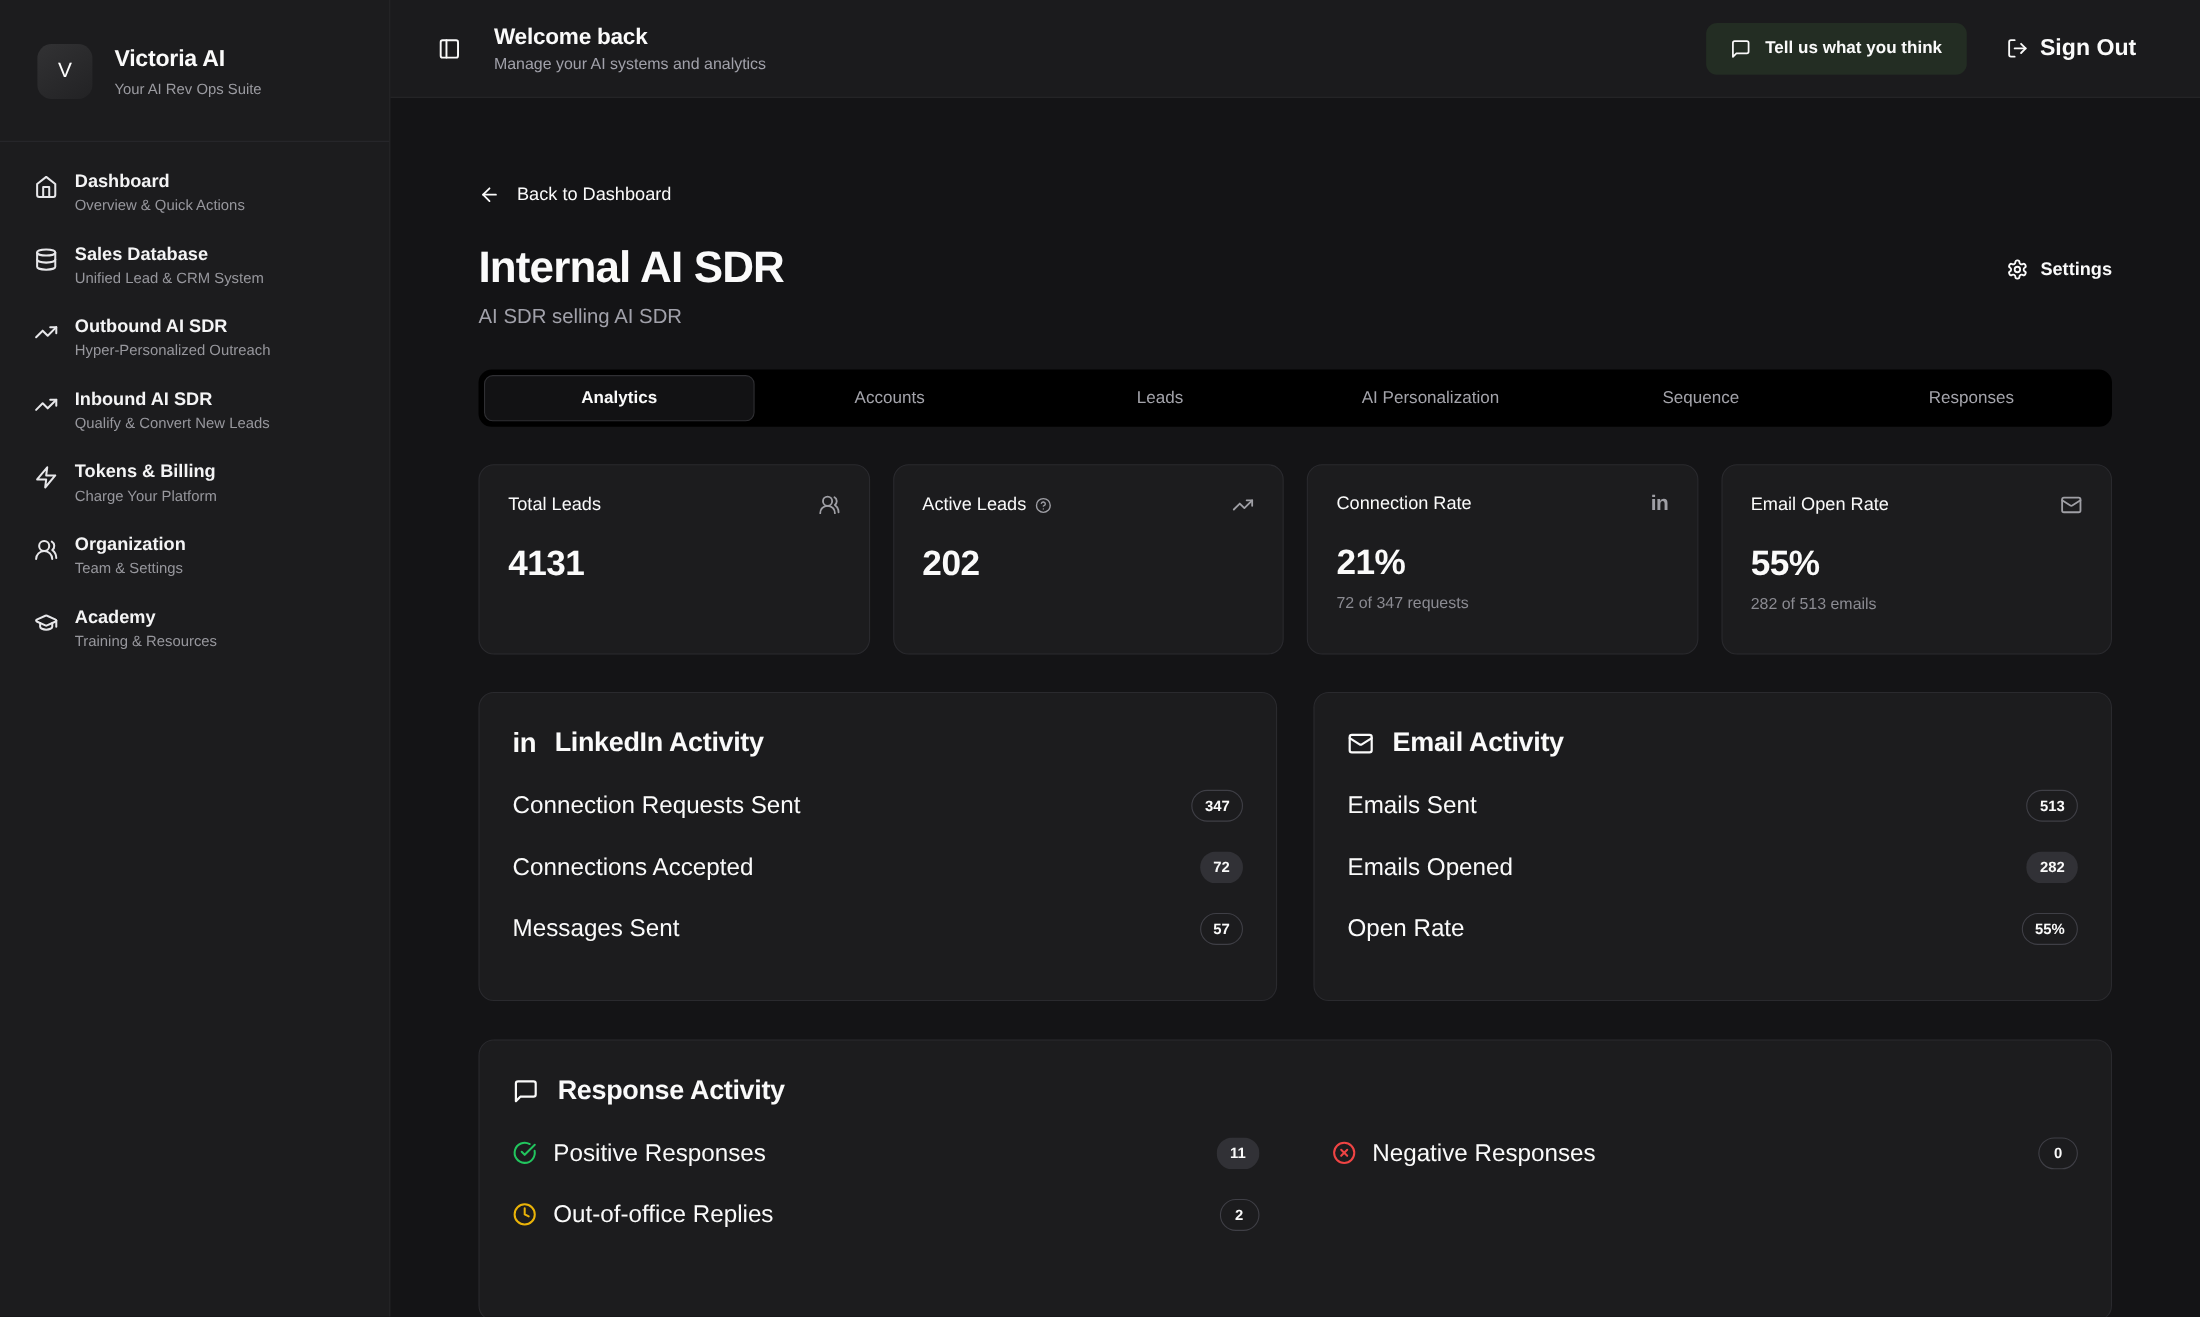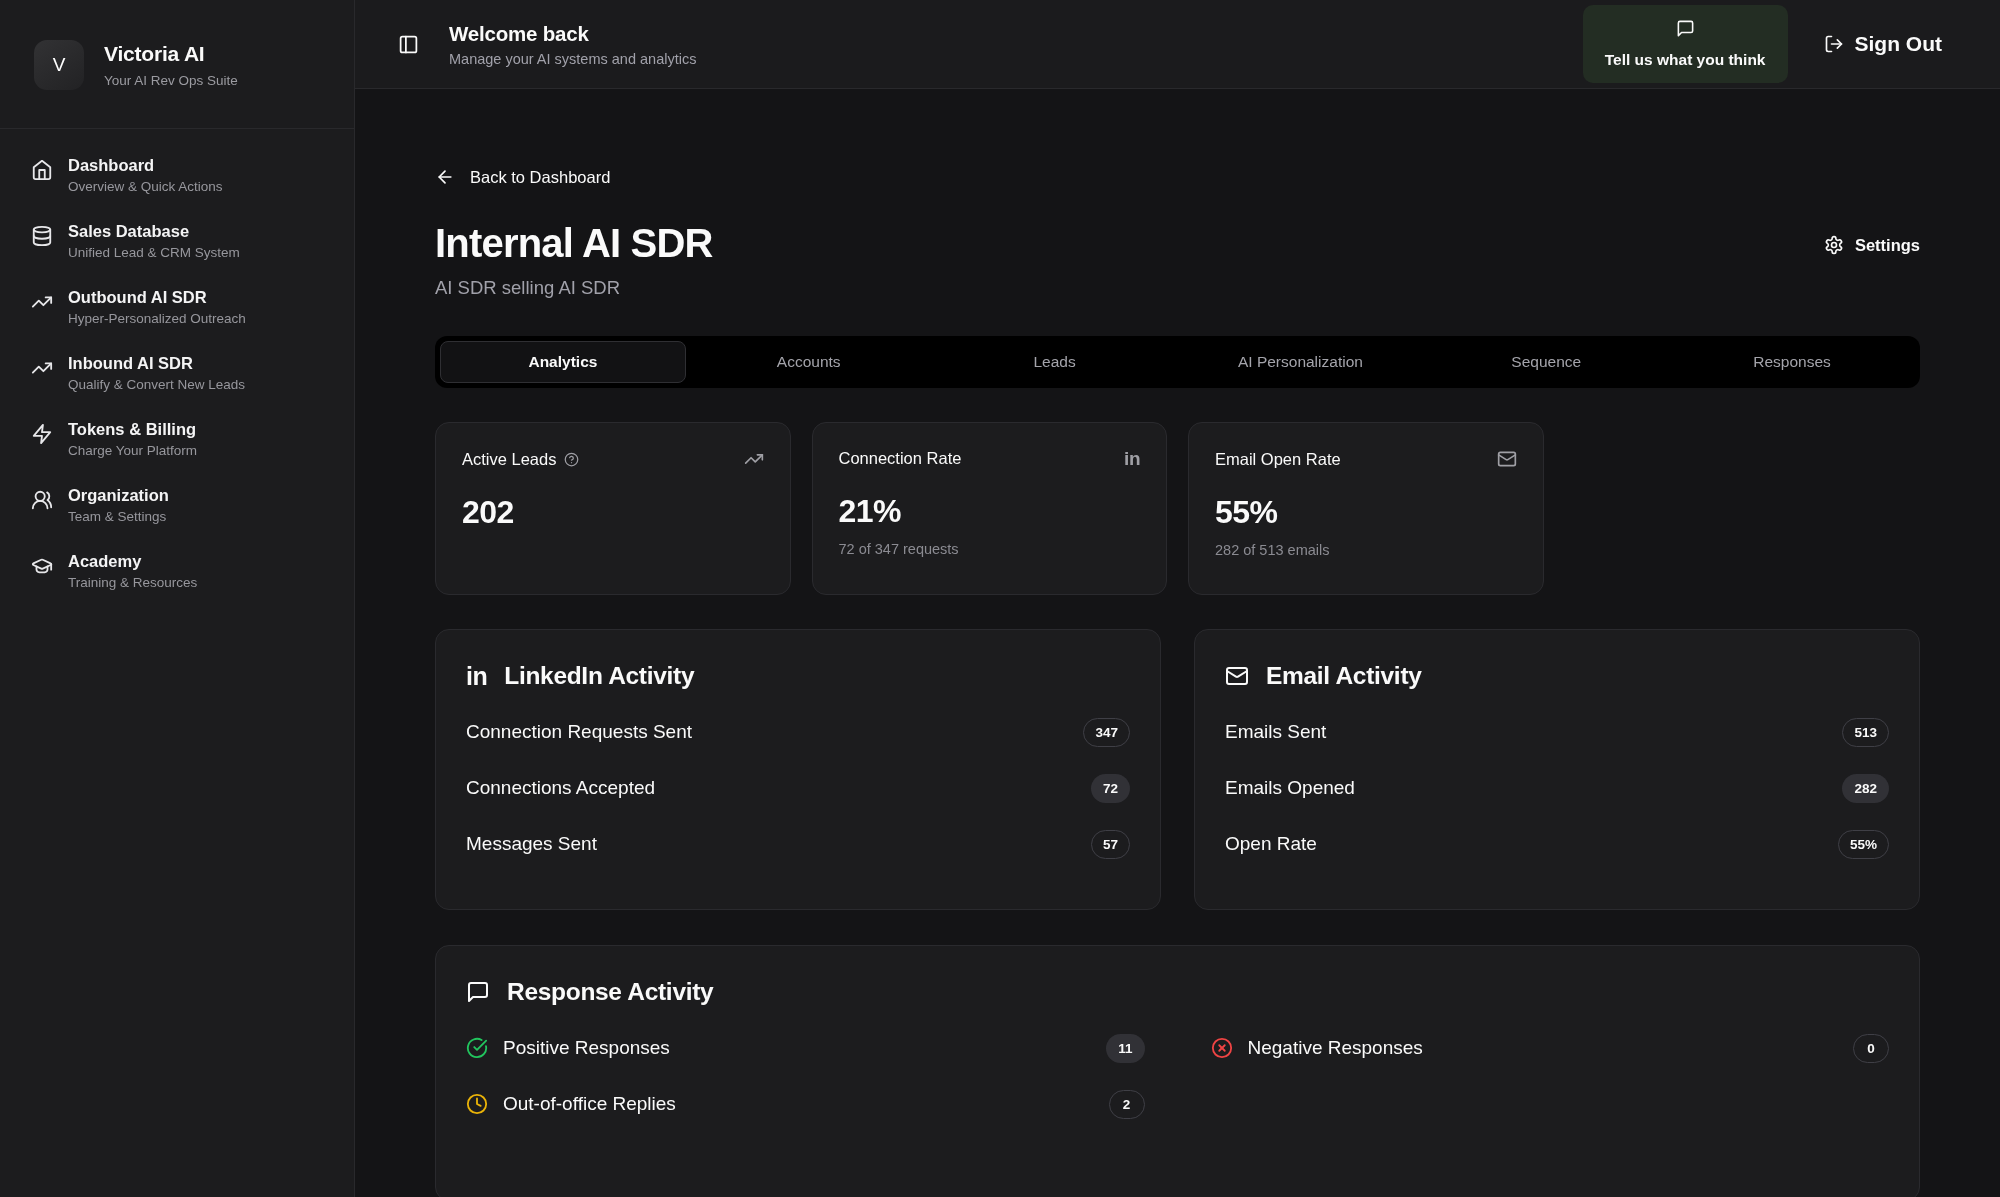--- a/index.html
+++ b/index.html
@@ -28,21 +28,21 @@
   .nav-sub { font-size:13.5px; color:#97979d; margin-top:4px; }
 
   
   .main { flex:1; display:flex; flex-direction:column; min-width:0; }
   .topbar { height:89px; flex-shrink:0; background:#1b1b1d; border-bottom:1px solid #29292c; display:flex; align-items:center; padding:0 58px 0 36px; }
   .panel-btn { width:34px; height:34px; display:flex; align-items:center; justify-content:center; background:none; border:none; color:#fafafa; cursor:pointer; margin-right:24px; }
   .panel-btn .icon { width:21px; height:21px; }
   .topbar-title { font-size:20.5px; font-weight:700; letter-spacing:-0.2px; }
   .topbar-sub { font-size:14.5px; color:#a1a1aa; margin-top:5px; }
   .topbar-actions { margin-left:auto; display:flex; align-items:center; gap:36px; }
-  .feedback-btn { display:flex; align-items:center; gap:13px; background:#232d23; border:none; border-radius:10px; padding:14px 22px; color:#fafafa; font-size:15.5px; font-weight:600; font-family:inherit; cursor:pointer;flex-direction:column; }
+  .feedback-btn { display:flex; align-items:center; gap:13px; background:#232d23; border:none; border-radius:10px; padding:14px 22px; color:#fafafa; font-size:15.5px; font-weight:600; font-family:inherit; cursor:pointer; }
   .feedback-btn .icon { width:19px; height:19px; }
   .ghost-btn { display:flex; align-items:center; gap:11px; background:none; border:none; color:#fafafa; font-size:21px; font-weight:600; font-family:inherit; cursor:pointer; }
   .ghost-btn .icon { width:20px; height:20px; }
 
   .content { flex:1; background:#141416; padding:78px 80px 0; overflow:hidden; }
   .back-link { display:flex; align-items:center; gap:15px; font-size:16.5px; font-weight:500; color:#fafafa; cursor:pointer; width:max-content; }
   .back-link .icon { width:20px; height:20px; }
   .title-row { display:flex; justify-content:space-between; align-items:flex-start; margin-top:34px; }
   .page-title { font-size:40px; font-weight:700; letter-spacing:-0.8px; }
   .page-sub { font-size:18.5px; color:#a1a1aa; margin-top:11px; }
@@ -66,21 +66,21 @@
   .in-glyph { font-weight:700; font-size:19px; line-height:1; letter-spacing:-0.5px; }
 
   
   .activity-grid { margin-top:34px; display:grid; grid-template-columns:1fr 1fr; gap:33px; }
   .activity-card { height:281px; background:#1c1c1e; border:1px solid #2a2a2e; border-radius:14px; padding:32px 30px; }
   .activity-head { display:flex; align-items:center; gap:17px; margin-bottom:14px; }
   .activity-head .icon { width:24px; height:24px; color:#fafafa; }
   .activity-head .in-glyph { font-size:25px; }
   .activity-title { font-size:24.5px; font-weight:700; letter-spacing:-0.3px; }
   .activity-row { display:flex; justify-content:space-between; align-items:center; height:56px; }
-  .row-label { font-size:19px; }
+  .row-label { font-size:22px; }
   .badge { border-radius:999px; font-size:13.5px; font-weight:600; padding:6px 11px; min-width:36px; text-align:center; }
   .badge.outline { border:1px solid #3f3f46; background:transparent; }
   .badge.filled { border:1px solid transparent; background:#313136; }
 
   
   .response-card { margin-top:35px; height:256px; background:#1c1c1e; border:1px solid #2a2a2e; border-radius:14px; padding:32px 30px; }
   .response-rows { display:grid; grid-template-columns:1fr 1fr; column-gap:66px; margin-top:14px; }
   .response-row { display:flex; align-items:center; height:56px; }
   .response-row .icon { width:22px; height:22px; }
   .response-row .row-label { margin-left:15px; }
@@ -257,20 +257,33 @@
       <div class="tab">Accounts</div>
       <div class="tab">Leads</div>
       <div class="tab">AI Personalization</div>
       <div class="tab">Sequence</div>
       <div class="tab">Responses</div>
     </div>
 
     <div class="stats">
       <div class="stat-card">
         <div class="stat-head">
+          <span class="stat-label">Total Leads</span>
+          <span class="icon">
+              <svg viewBox="0 0 24 24" fill="none" stroke="currentColor" stroke-width="2" stroke-linecap="round" stroke-linejoin="round">
+                <path d="M18 21a8 8 0 0 0-16 0"></path>
+                <circle cx="10" cy="8" r="5"></circle>
+                <path d="M22 20c0-3.37-2-6.5-4-8a5 5 0 0 0-.45-8.3"></path>
+              </svg>
+            </span>
+        </div>
+        <div class="stat-value">4131</div>
+      </div>
+      <div class="stat-card">
+        <div class="stat-head">
           <span class="stat-label">
             <span>Active Leads</span>
             <span class="icon help-icon">
                 <svg viewBox="0 0 24 24" fill="none" stroke="currentColor" stroke-width="2" stroke-linecap="round" stroke-linejoin="round">
                   <circle cx="12" cy="12" r="10"></circle>
                   <path d="M9.09 9a3 3 0 0 1 5.83 1c0 2-3 3-3 3"></path>
                   <path d="M12 17h.01"></path>
                 </svg>
               </span>
           </span>

